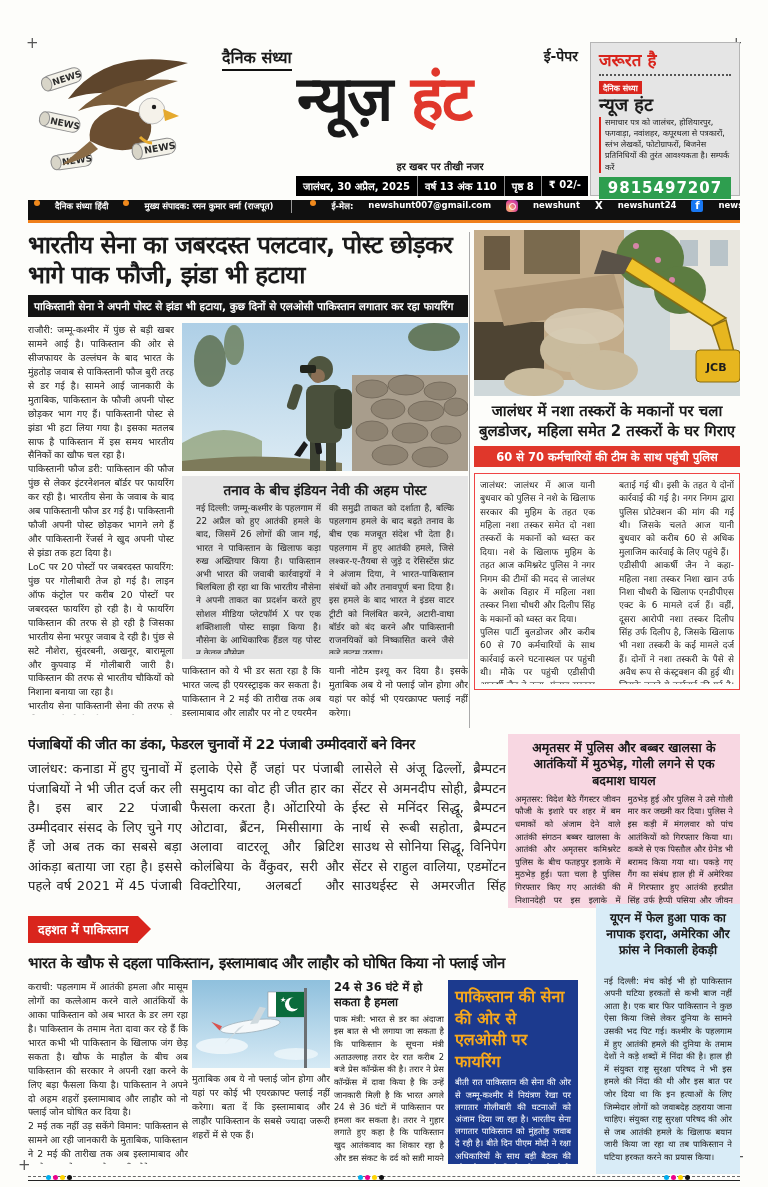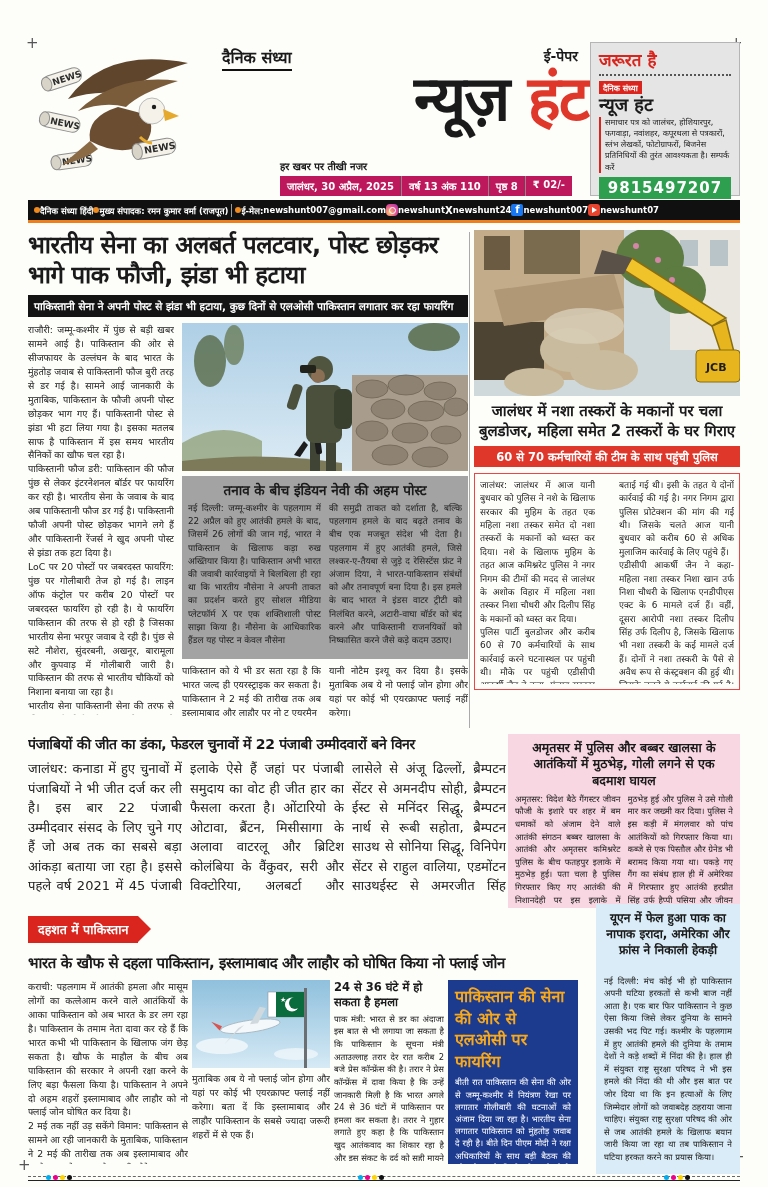--- a/index.html
+++ b/index.html
@@ -6,57 +6,57 @@
   #page{position:relative;width:768px;height:1187px;margin:0 auto;background:#fdfdfa;
         font-family:"DejaVu Sans","Liberation Sans",sans-serif;color:#1a1a1a;overflow:hidden}
   .crop{position:absolute;color:#555;font-size:15px;line-height:1}
   
   .header{position:absolute;left:28px;top:40px;width:712px;height:158px}
   .logo{position:absolute;left:0;top:4px;width:168px;height:148px}
   .masthead{position:absolute;left:152px;top:0;width:408px;height:158px}
   .mh-top{display:flex;justify-content:space-between;align-items:flex-start;padding:6px 10px 0 42px}
   .daily{font-size:16px;font-weight:800;border-bottom:2px solid #111;padding-bottom:1px}
   .epaper{font-size:14px;font-weight:800}
-  .mh-title{text-align:right;font-size:62px;font-weight:800;line-height:1.02;letter-spacing:-2px;margin-top:-4px;white-space:nowrap}
+  .mh-title{text-align:center;font-size:62px;font-weight:800;line-height:1.02;letter-spacing:-2px;margin-top:-4px;white-space:nowrap}
   .mh-title .red{color:#e0372b}
-  .mh-bottom{position:absolute;right:16px;bottom:2px;text-align:left}
+  .mh-bottom{position:absolute;right:0;bottom:2px;text-align:center}
   .tagline{font-size:10px;font-weight:700;padding-right:4px;margin-bottom:2px}
-  .datebar{display:inline-flex;background:#be185d;color:#fff;font-size:10px;font-weight:700;white-space:nowrap}
+  .datebar{display:inline-flex;background:#000000;color:#fff;font-size:10px;font-weight:700;white-space:nowrap}
   .datebar span{padding:3px 7px;border-left:1px solid #8a8a8a}
   .datebar span:first-child{border-left:none}
   .adbox{position:absolute;right:0;top:2px;width:150px;height:154px;background:#e5e5e5;border:1px solid #b5b5b5;
          padding:5px 8px;box-sizing:border-box}
   .ad-title{color:#d9251d;font-size:17px;font-weight:800;border-bottom:2px dotted #555;padding-bottom:3px}
   .ad-badge{display:inline-block;background:#d9251d;color:#fff;font-size:8px;font-weight:700;padding:1px 4px;margin-top:3px}
   .ad-brand{font-size:18px;font-weight:800;line-height:1.1}
   .ad-body{font-size:8px;line-height:1.4;border-left:2px solid #d9251d;padding-left:4px;margin-top:2px;color:#222}
   .ad-phone{background:#2e9e4f;color:#fff;text-align:center;font-size:15px;font-weight:800;padding:2px 0;margin-top:4px;letter-spacing:1px}
   
   .contactbar{position:absolute;left:28px;top:200px;width:712px;height:23px;background:#101010;
-              border-bottom:3px solid #ef7f1a;color:#fff;display:flex;align-items:center;gap:0;
+              border-bottom:3px solid #ef7f1a;color:#fff;display:flex;align-items:flex-start;gap:15px;
               padding:0 6px;box-sizing:border-box;font-size:8.5px;font-weight:600;white-space:nowrap;overflow:hidden}
   .dot{width:6px;height:6px;border-radius:50%;background:#f08a1d;flex:none}
   .cb-div{width:1px;height:13px;background:#9a9a9a;margin:0 3px;flex:none}
   .ig{width:12px;height:12px;border-radius:4px;background:radial-gradient(circle at 30% 70%,#fdc468,#df4996 60%,#9b36b7);position:relative;flex:none}
   .ig::after{content:"";position:absolute;inset:2.5px;border:1.5px solid #fff;border-radius:50%}
   .xicon{font-weight:900;font-size:10px;flex:none}
   .fb{width:12px;height:12px;background:#1877f2;border-radius:2px;color:#fff;font-weight:800;font-size:10px;text-align:center;line-height:12px;flex:none}
   .yt{width:12px;height:12px;background:#e8442e;border-radius:3px;position:relative;flex:none}
   .yt::after{content:"";position:absolute;left:4px;top:3px;border-left:5px solid #fff;border-top:3px solid transparent;border-bottom:3px solid transparent}
   
   .bodytext{font-size:9.3px;line-height:1.5;text-align:justify;white-space:pre-line;color:#222}
   
   .lead{position:absolute;left:28px;top:230px;width:440px}
   .lead h1{font-size:24px;line-height:1.25;font-weight:800;margin:0;letter-spacing:-0.5px}
   .lead .kicker{background:#141414;color:#fff;font-size:10.5px;font-weight:700;padding:4px 6px;margin-top:5px;white-space:nowrap;overflow:hidden}
   .lead-cols{display:flex;gap:8px;margin-top:6px}
   .lead-c1{width:146px;height:392px;overflow:hidden;flex:none}
   .lead-right{width:286px;flex:none}
   .soldier{width:286px;height:148px;display:block}
-  .navybox{background:#a3a3a3;margin-top:5px;padding:5px 6px}
+  .navybox{background:#e5e5e5;margin-top:5px;padding:5px 14px}
   .navybox h3{margin:0 0 3px;text-align:center;font-size:13.5px;font-weight:800}
   .navy-cols{display:flex;gap:8px}
   .navy-cols .col{width:50%;height:152px;overflow:hidden;font-size:8.8px}
   .below-cols{display:flex;gap:8px;margin-top:5px}
   .below-cols .col{width:50%;height:52px;overflow:hidden}
   .vrule{position:absolute;left:469px;top:232px;width:1px;height:496px;background:#aaa}
   
   .rstory{position:absolute;left:474px;top:230px;width:266px}
   .bull-img{width:266px;height:166px;display:block}
   .rstory h2{font-size:15px;line-height:1.3;font-weight:800;text-align:center;margin:6px 0 5px}
@@ -184,21 +184,21 @@
     <span>newshunt</span>
     <span class="xicon">X</span>
     <span>newshunt24</span>
     <span class="fb">f</span>
     <span>newshunt007</span>
     <span class="yt"></span>
     <span>newshunt07</span>
   </div>
 
   <div class="lead">
-    <h1>भारतीय सेना का अलबर्त पलटवार, पोस्ट छोड़कर भागे पाक फौजी, झंडा भी हटाया</h1>
+    <h1>भारतीय सेना का जबरदस्त पलटवार, पोस्ट छोड़कर भागे पाक फौजी, झंडा भी हटाया</h1>
     <div class="kicker">पाकिस्तानी सेना ने अपनी पोस्ट से झंडा भी हटाया, कुछ दिनों से एलओसी पाकिस्तान लगातार कर रहा फायरिंग</div>
     <div class="lead-cols">
       <div class="lead-c1 bodytext">राजौरी: जम्मू-कश्मीर में पुंछ से बड़ी खबर सामने आई है। पाकिस्तान की ओर से सीजफायर के उल्लंघन के बाद भारत के मुंहतोड़ जवाब से पाकिस्तानी फौज बुरी तरह से डर गई है। सामने आई जानकारी के मुताबिक, पाकिस्तान के फौजी अपनी पोस्ट छोड़कर भाग गए हैं। पाकिस्तानी पोस्ट से झंडा भी हटा लिया गया है। इसका मतलब साफ है पाकिस्तान में इस समय भारतीय सैनिकों का खौफ चल रहा है।
 पाकिस्तानी फौज डरी: पाकिस्तान की फौज पुंछ से लेकर इंटरनेशनल बॉर्डर पर फायरिंग कर रही है। भारतीय सेना के जवाब के बाद अब पाकिस्तानी फौज डर गई है। पाकिस्तानी फौजी अपनी पोस्ट छोड़कर भागने लगे हैं और पाकिस्तानी रेंजर्स ने खुद अपनी पोस्ट से झंडा तक हटा दिया है।
 LoC पर 20 पोस्टों पर जबरदस्त फायरिंग: पुंछ पर गोलीबारी तेज हो गई है। लाइन ऑफ कंट्रोल पर करीब 20 पोस्टों पर जबरदस्त फायरिंग हो रही है। ये फायरिंग पाकिस्तान की तरफ से हो रही है जिसका भारतीय सेना भरपूर जवाब दे रही है। पुंछ से सटे नौशेरा, सुंदरबनी, अखनूर, बारामूला और कुपवाड़ में गोलीबारी जारी है। पाकिस्तान की तरफ से भारतीय चौकियों को निशाना बनाया जा रहा है।
 भारतीय सेना पाकिस्तानी सेना की तरफ से की जा रही गोलीबारी का मुंहतोड़ जवाब दे रही है। वहीं बताया जा रहा है कि</div>
       <div class="lead-right">
         <svg class="soldier" viewBox="0 0 286 148">
           <defs>
             <linearGradient id="sky" x1="0" y1="0" x2="0" y2="1">

